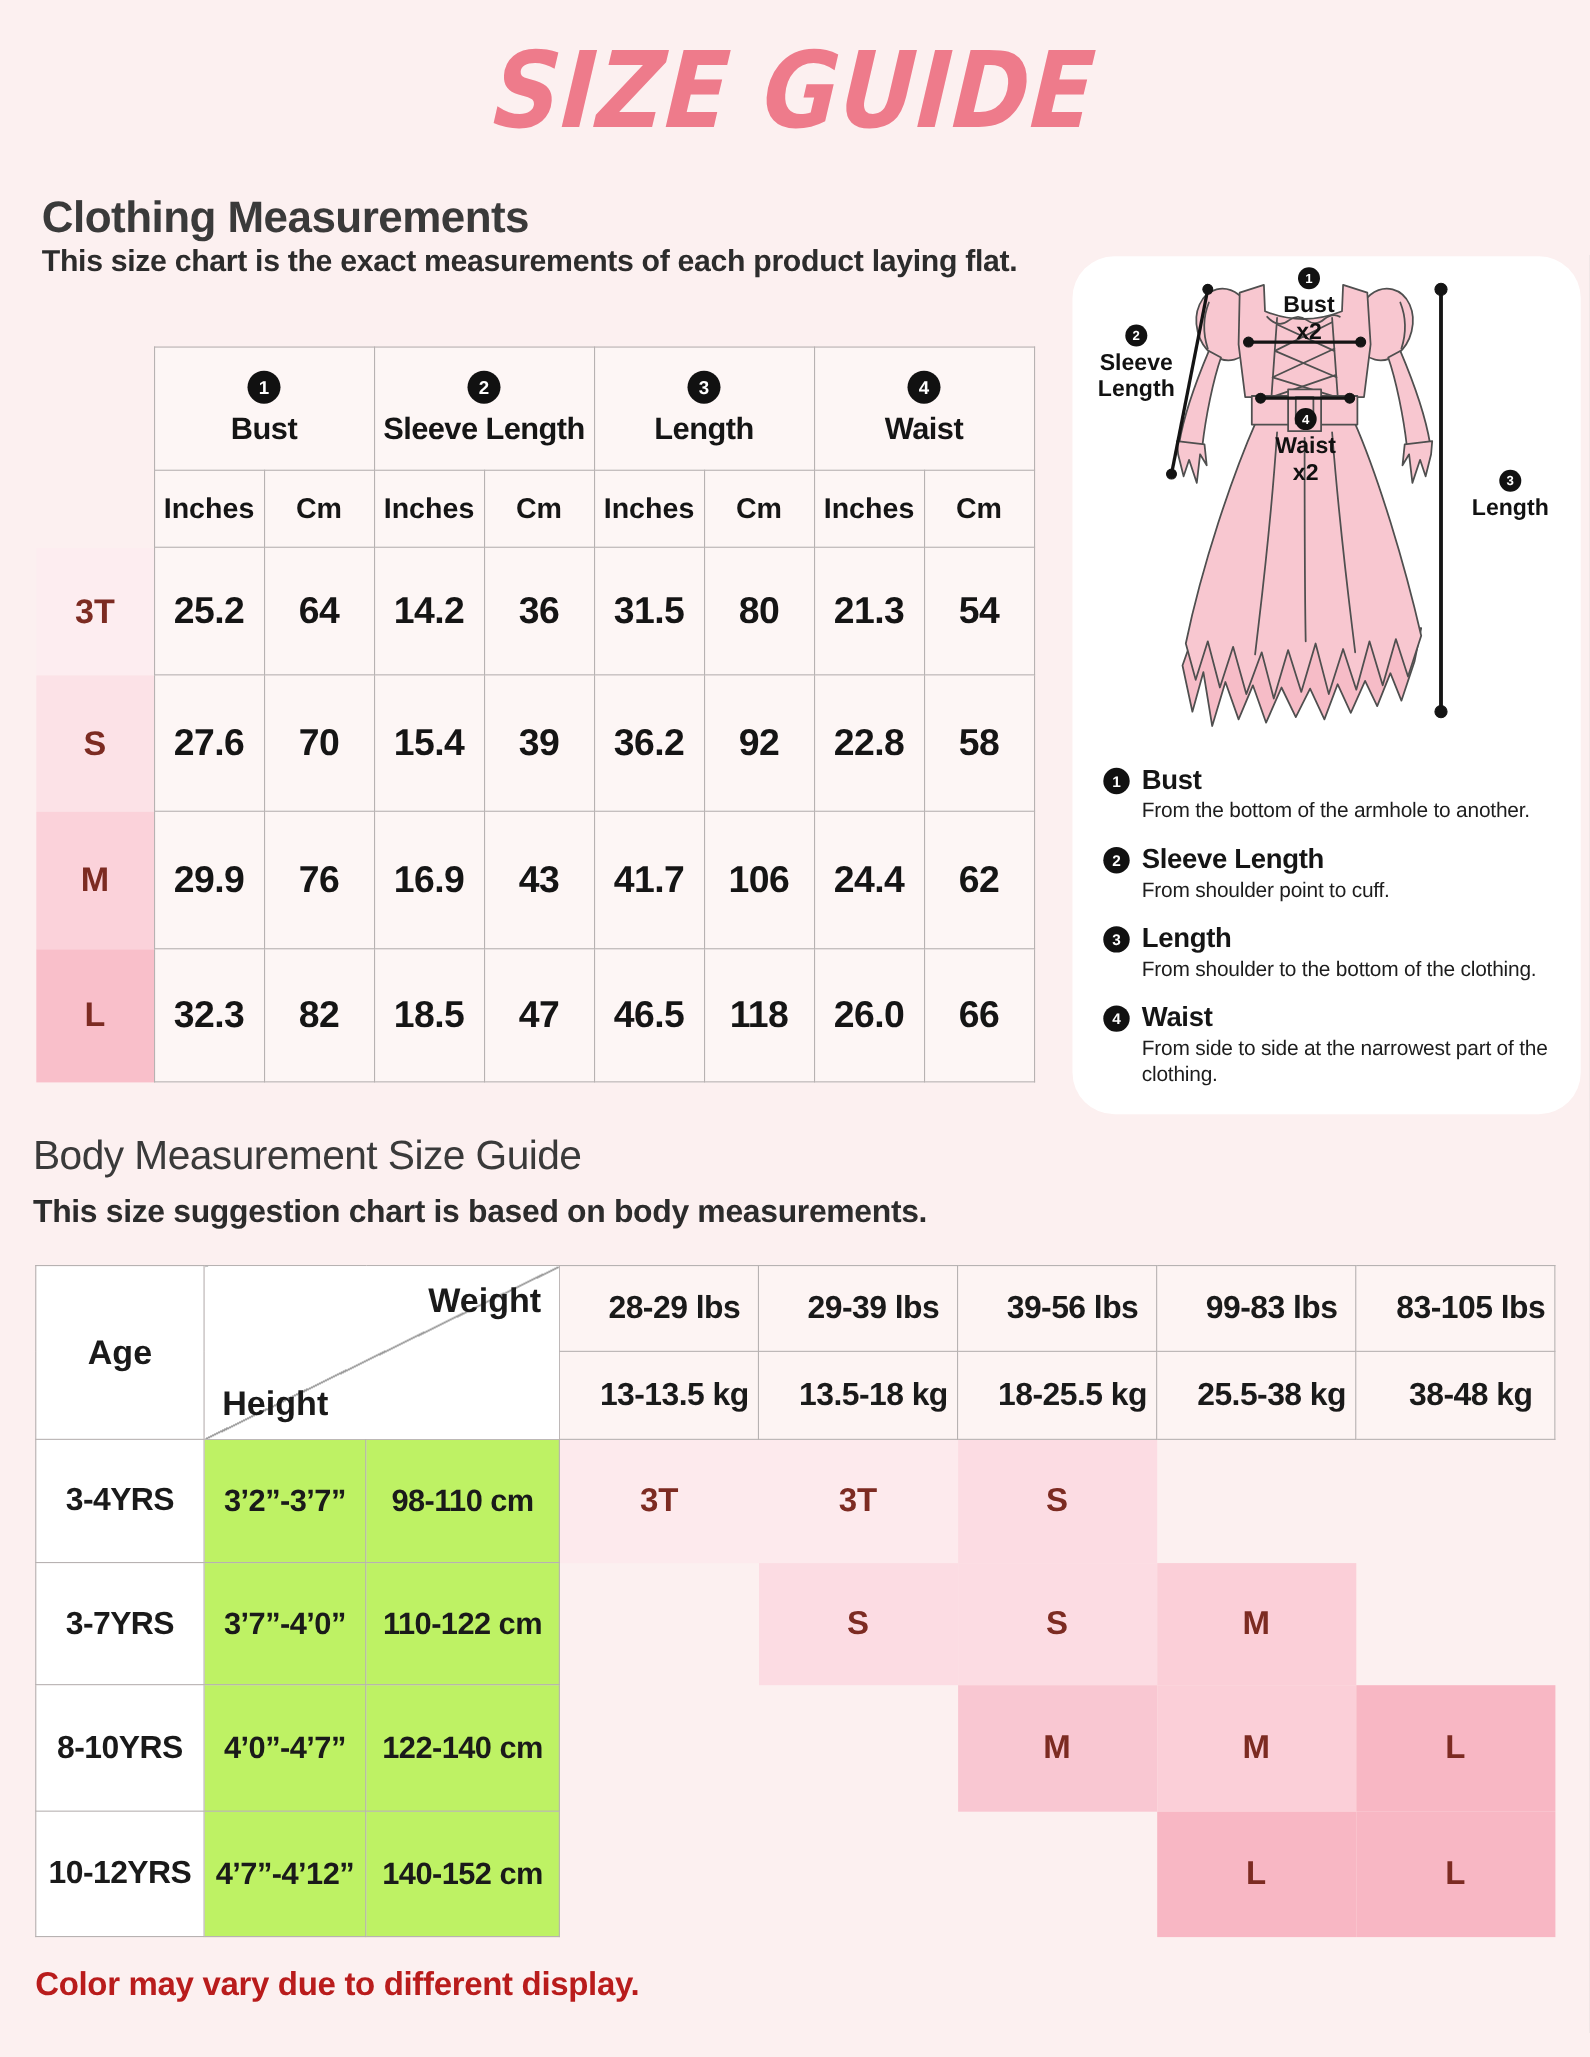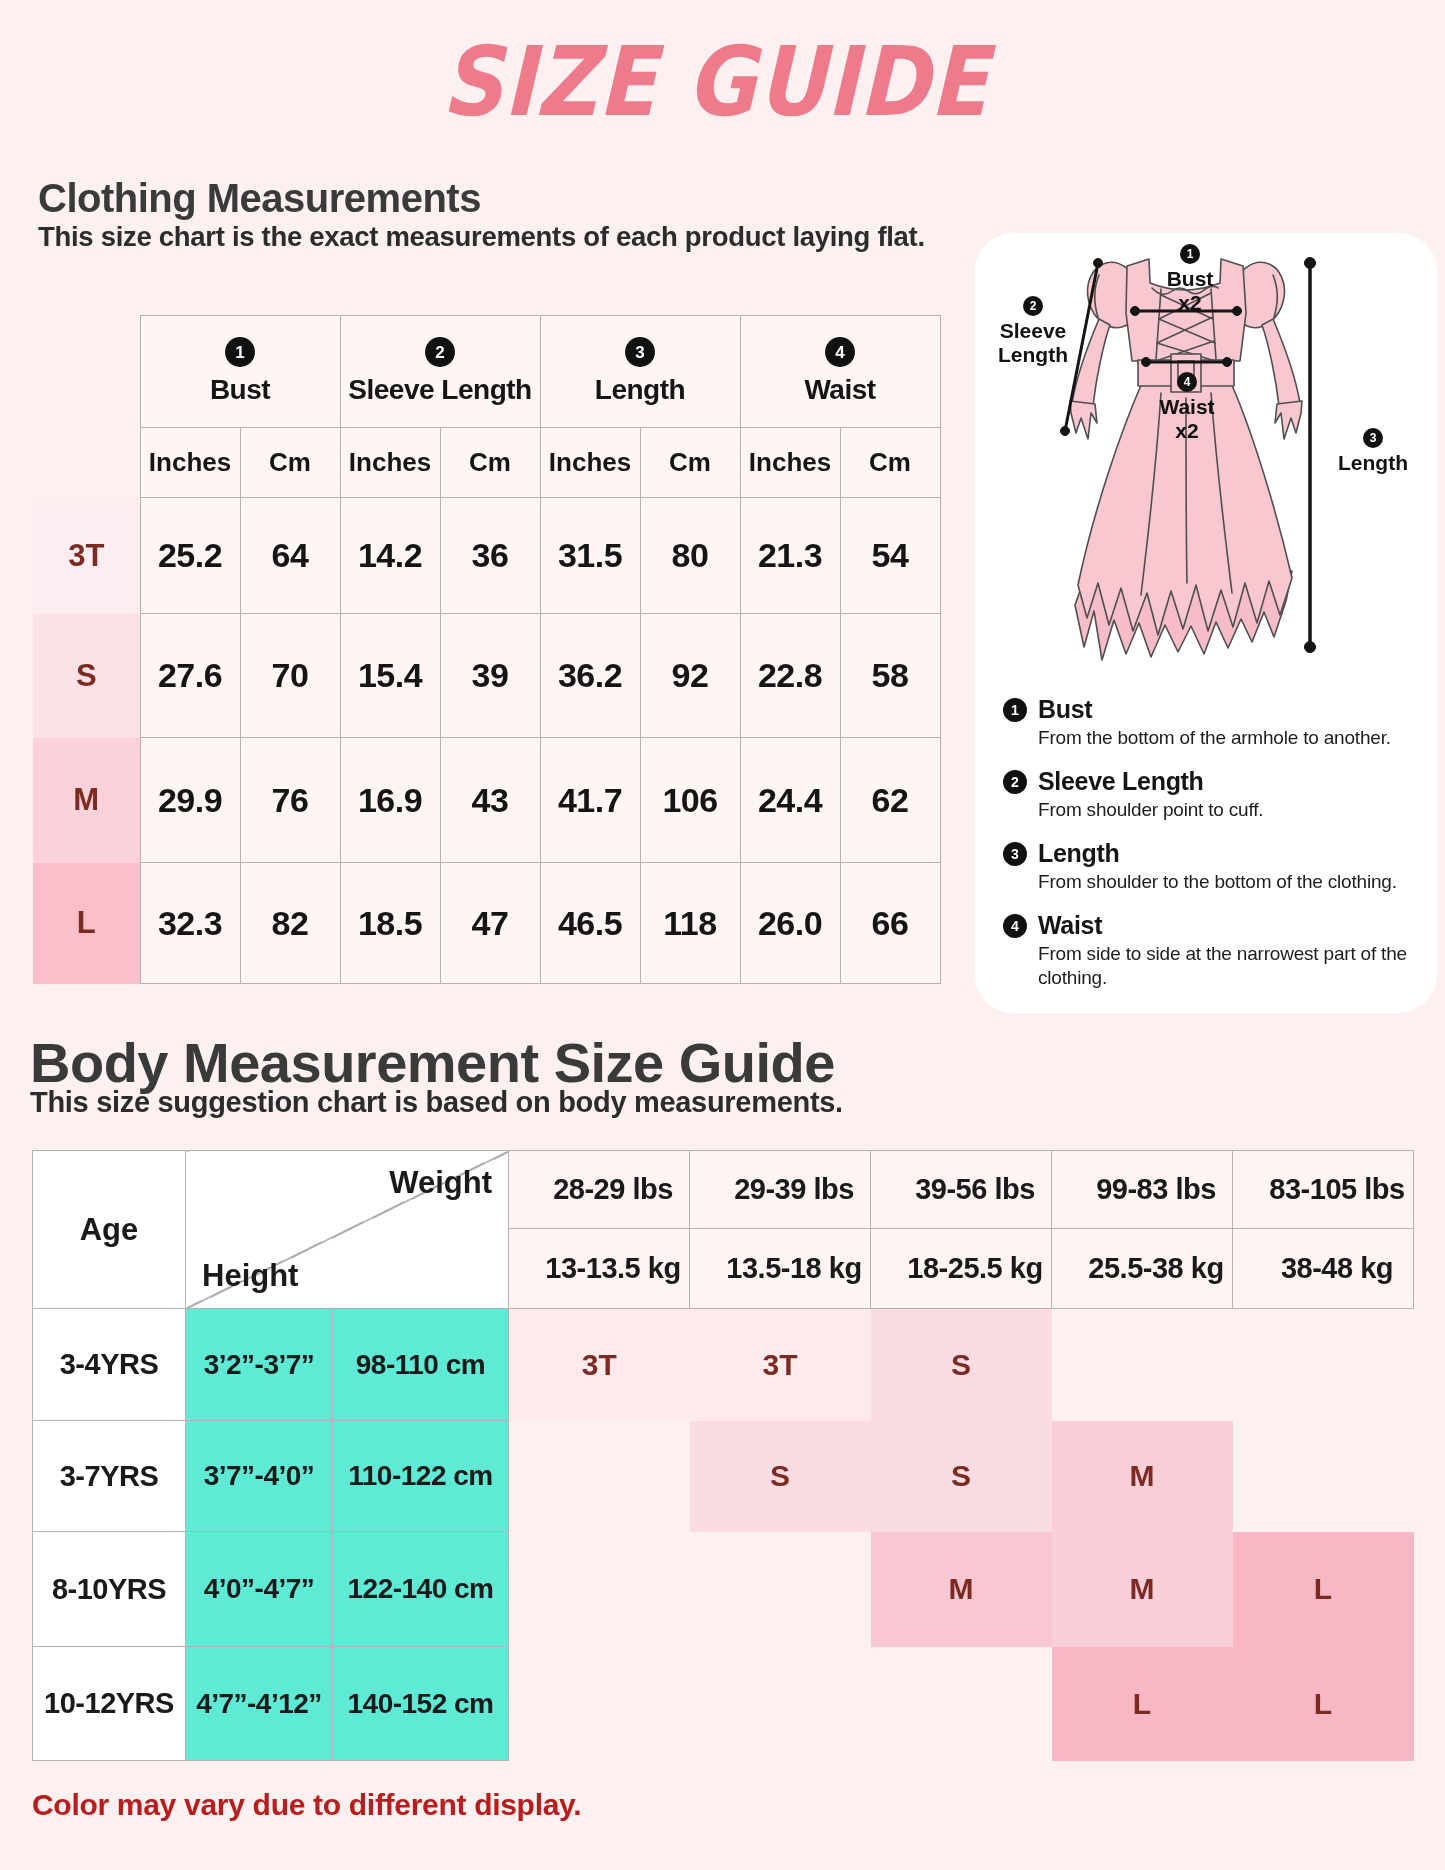--- a/index.html
+++ b/index.html
@@ -9,21 +9,21 @@
   
   .title-wrap{position:absolute;top:26px;left:0;right:0;text-align:center;}
   .title{display:inline-block;font-family:"DejaVu Sans",sans-serif;font-style:italic;font-weight:bold;
          font-size:96px;color:#ee7b8b;letter-spacing:1px;transform:scaleX(.88) skewX(-4deg);}
 
   
   .h1{position:absolute;left:38px;font-weight:bold;color:#3a3a3a;letter-spacing:-0.5px;}
   .s1-heading{top:176px;font-size:40px;}
   .s1-desc{position:absolute;left:38px;top:216px;font-size:27.5px;font-weight:bold;color:#2c2c2c;
            line-height:41px;letter-spacing:-0.3px;}
-  .s2-heading{position:absolute;left:30px;top:1030px;font-size:56px;font-weight:bold;color:#3a3a3a;letter-spacing:-0.5px;}
+  .s2-heading{position:absolute;left:30px;top:1030px;font-size:37px;font-weight:normal;color:#3a3a3a;letter-spacing:-0.5px;}
   .s2-desc{position:absolute;left:30px;top:1086px;font-size:29px;font-weight:bold;color:#2c2c2c;letter-spacing:-0.3px;}
   .footer-note{position:absolute;left:32px;top:1788px;font-size:30px;font-weight:bold;color:#b91c1c;letter-spacing:-0.3px;}
 
   
   .nc{display:inline-flex;align-items:center;justify-content:center;background:#111;color:#fff;
       border-radius:50%;font-weight:bold;line-height:1;}
   .nc30{width:30px;height:30px;font-size:17px;}
   .nc24{width:24px;height:24px;font-size:14px;flex:0 0 24px;}
   .nc20{width:20px;height:20px;font-size:12px;margin:0 auto;}
 
@@ -60,21 +60,21 @@
   .t2{position:absolute;left:32px;top:1150px;border-collapse:collapse;table-layout:fixed;}
   .t2 td{text-align:center;vertical-align:middle;padding:0;}
   .t2 .b{border:1px solid #b7b2b2;}
   .t2 .agehead{background:#ffffff;font-size:31px;font-weight:bold;}
   .t2 .diag{background:#ffffff;position:relative;
             background-image:linear-gradient(to bottom right,transparent 49.7%,#9a9a9a 49.7%,#9a9a9a 50.3%,transparent 50.3%);}
   .t2 .diag .w{position:absolute;top:14px;right:16px;font-size:31px;font-weight:bold;}
   .t2 .diag .h{position:absolute;bottom:14px;left:16px;font-size:31px;font-weight:bold;}
   .t2 .wcell{background:#fdf4f3;font-size:29px;font-weight:bold;letter-spacing:-0.5px;padding-left:28px;}
   .t2 .agecell{background:#ffffff;font-size:29px;font-weight:bold;letter-spacing:-0.5px;}
-  .t2 .hcell2{background:#5eead4;font-size:28px;font-weight:bold;letter-spacing:-0.5px;}
+  .t2 .hcell2{background:#bef264;font-size:28px;font-weight:bold;letter-spacing:-0.5px;}
   .t2 .scell{border:none;font-size:30px;font-weight:bold;color:#7c2b22;}
   .c3t{background:#fdeaed;} .cs{background:#fcdce3;} .cm1{background:#f9c7d2;} .cm2{background:#fbcfd8;} .cl{background:#f8b7c4;}
 </style>
 </head>
 <body>
 
 <div id="page">
 
   <div class="title-wrap">
     <div class="title">SIZE GUIDE</div>

